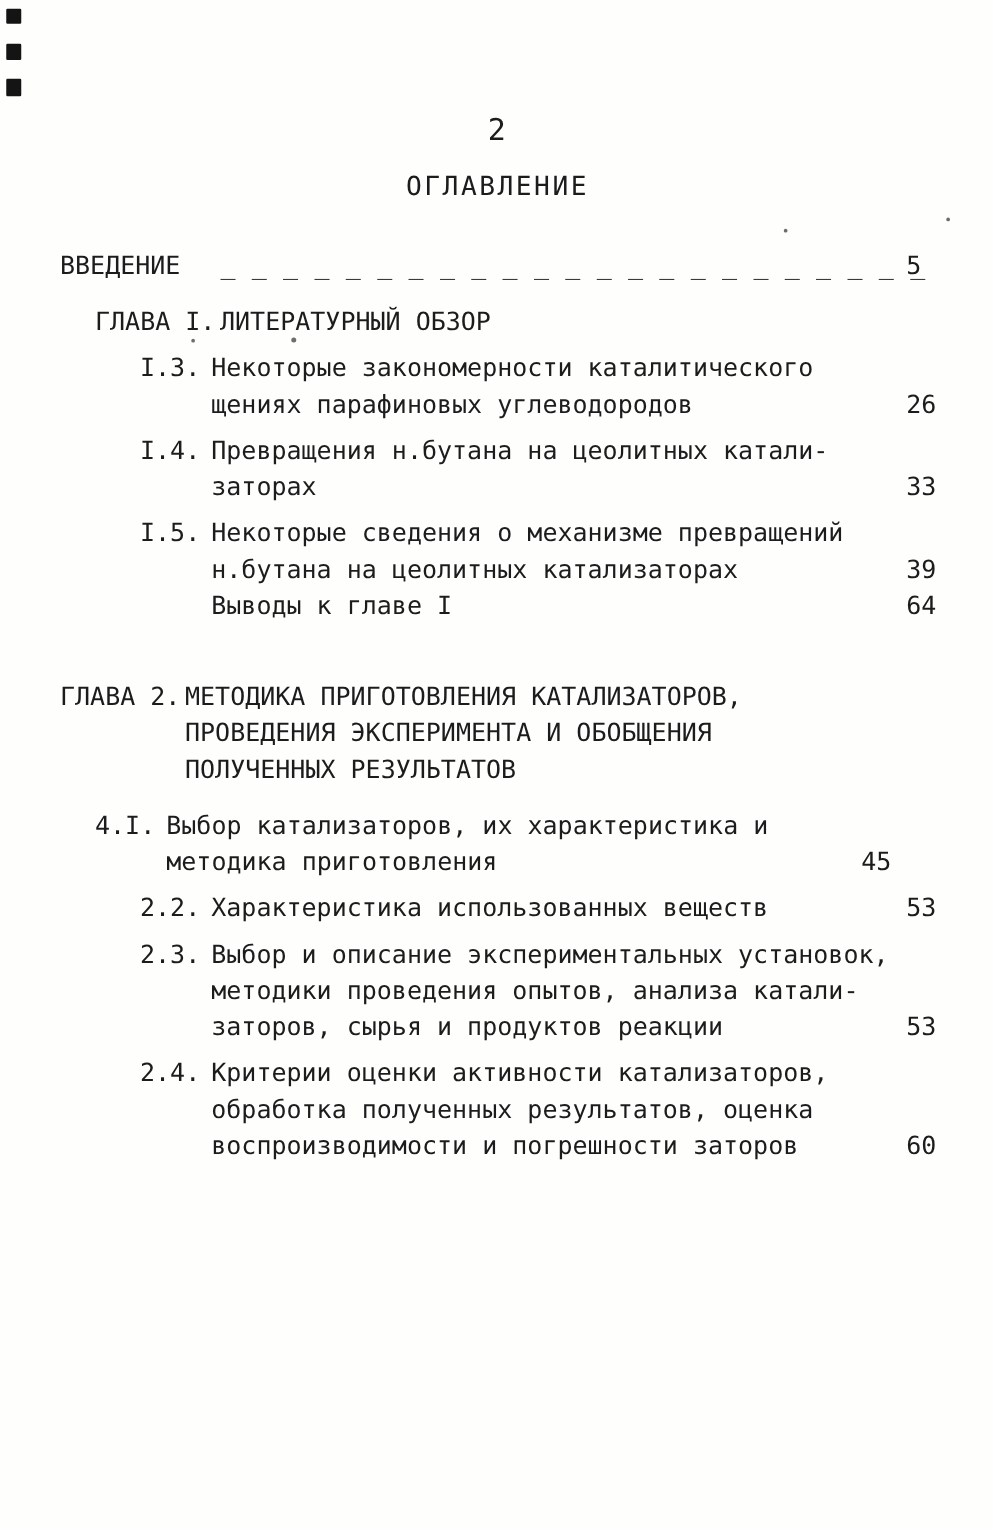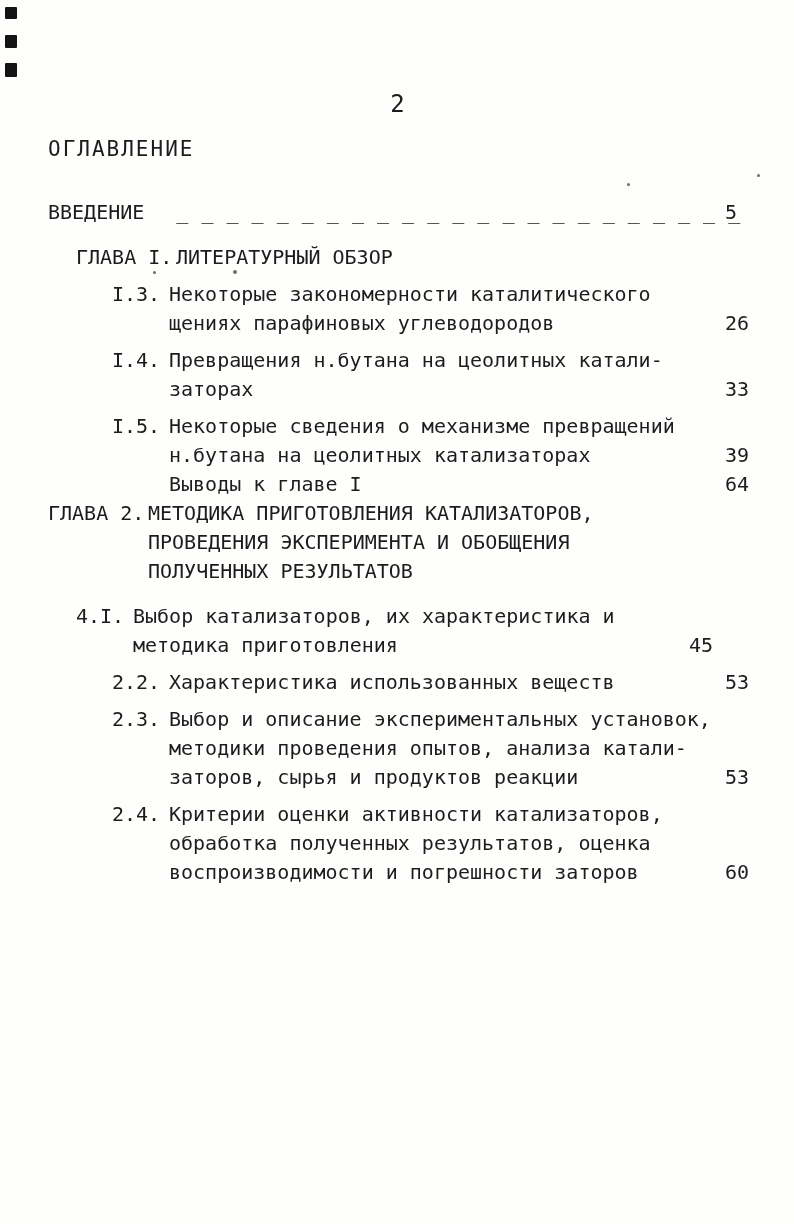--- a/index.html
+++ b/index.html
@@ -15,40 +15,40 @@
   .content {
     position:absolute; top:0; left:0;
     width:794px; box-sizing:border-box;
     padding:92px 46px 0 48px;
   }
   .pageno {
     text-align:center; font-size:24px; line-height:24px;
     letter-spacing:1px;
   }
   .doctitle {
-    margin-top:22px; 
+    margin-top:22px; text-align:center;
     font-size:21px; line-height:22px; letter-spacing:2px;
   }
   .row { position:relative; font-size:20px; line-height:29px; }
   .ln { display:block; white-space:pre; }
   .num { position:absolute; left:0; top:0; white-space:pre; }
   .pnum { position:absolute; bottom:0; white-space:pre; }
 
   .intro { margin-top:38px; }
   .intro .leader { margin-left:32px; white-space:pre; letter-spacing:0.5px; }
   .intro .pnum { left:677px; }
 
   .chapter { padding-left:100px; }
   .entry { margin-left:64px; padding-left:57px; }
   .entry .pnum { left:613px; }
 
   .mt0  { margin-top:0; }
   .mt8  { margin-top:8px; }
   .mt16 { margin-top:16px;margin-left:28px; }
-  .mt44 { }
+  .mt44 { margin-top:44px; }
 
   .artifact {
     position:absolute; left:5px; width:12px; background:#141414;
     border-radius:1px;
   }
   .speck {
     position:absolute; background:#3c3c3c; border-radius:50%;
     opacity:0.75;
   }
 </style>

